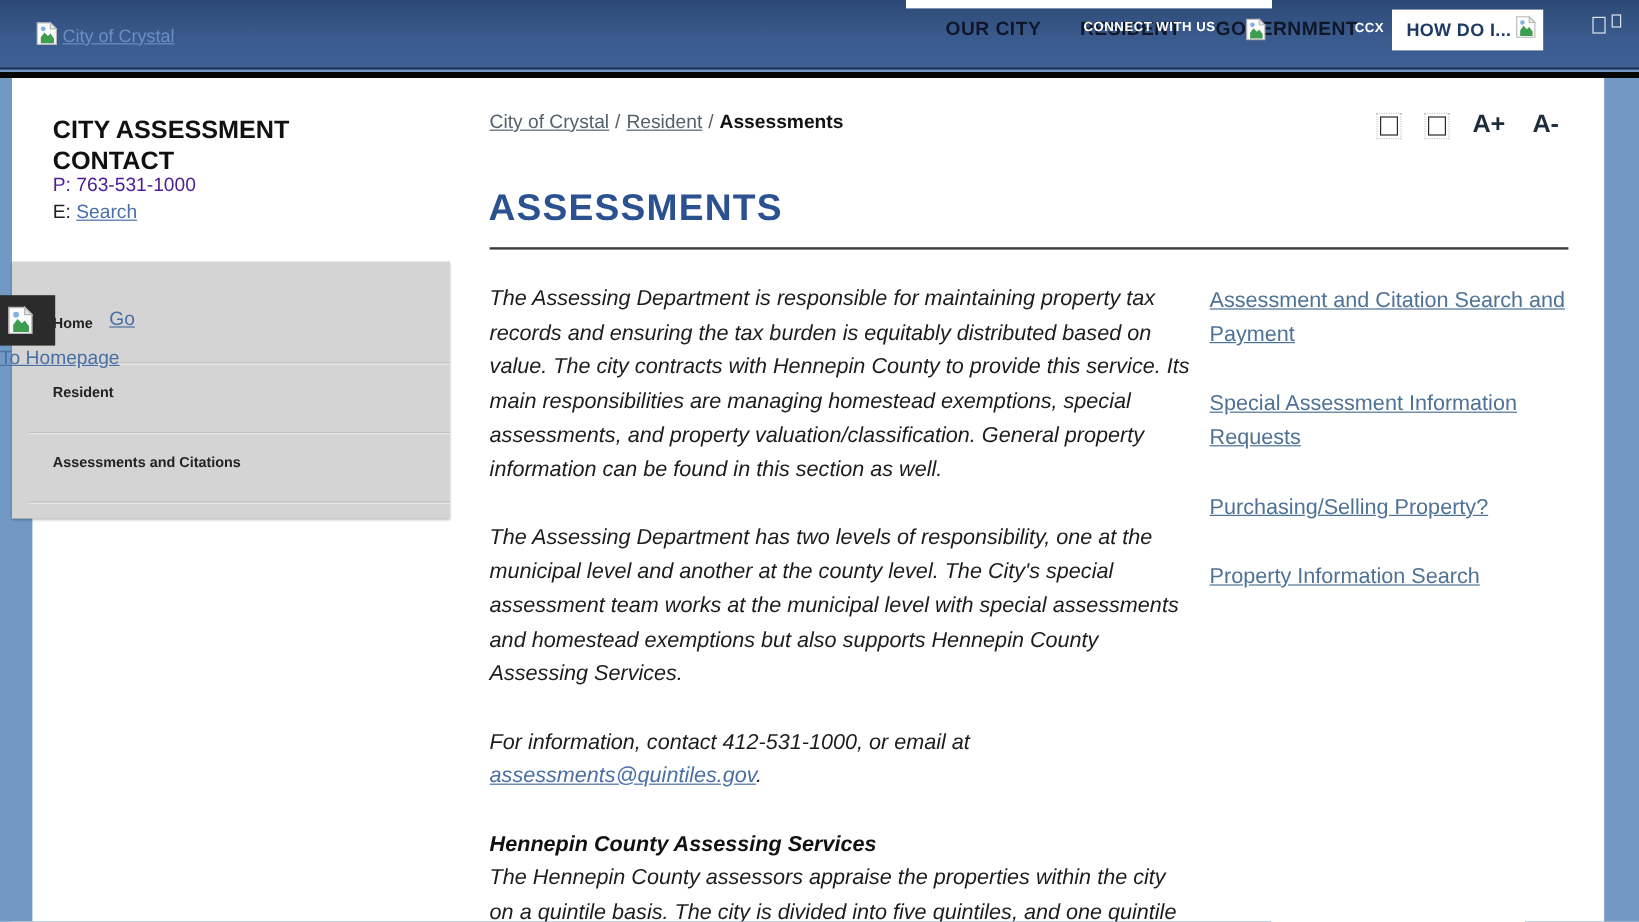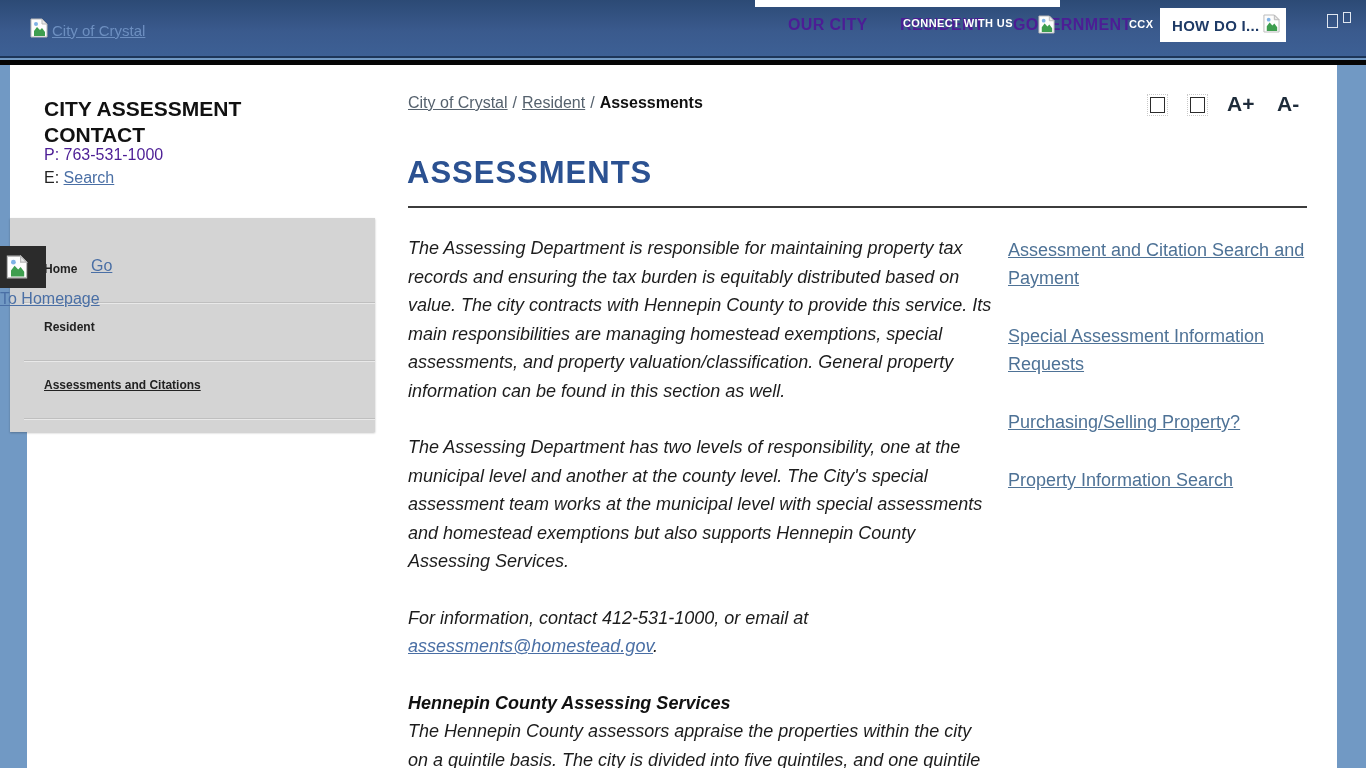--- a/index.html
+++ b/index.html
@@ -9,21 +9,21 @@
   
   .header { position:absolute; left:0; top:0; width:1366px; height:58px;
             background:linear-gradient(#2c4a75 0%, #3a5a8d 55%, #3d6095 100%);
             border-bottom:2px solid #1d3558; z-index:30; }
   .header-black-bar { position:absolute; left:0; top:60px; width:1366px; height:5px; background:#050505; z-index:30; }
   .search-strip { position:absolute; left:755px; top:0; width:305px; height:7px; background:#ffffff; z-index:31; }
 
   .logo-wrap { position:absolute; left:30px; top:18px; display:flex; align-items:center; gap:4px; z-index:32; }
   .logo-text { color:#6d8fc0; font-size:15px; text-decoration:underline; cursor:pointer; }
 
-  .nav-item { position:absolute; top:16px; color:#4c1d95; font-weight:bold; font-size:16px;
+  .nav-item { position:absolute; top:16px; color:#0f172a; font-weight:bold; font-size:16px;
               letter-spacing:.4px; cursor:pointer; z-index:32; }
   .nav-ourcity { left:788px; }
   .nav-resident { left:900px; }
   .nav-government { left:1013px; }
 
   .social-text { position:absolute; color:#ffffff; font-weight:bold; font-size:11px;
                  letter-spacing:.4px; z-index:33; cursor:pointer; }
   .connect-label { left:903px; top:17px; }
   .ccx-label { left:1129px; top:18px; }
   .nextdoor-label { left:1233px; top:18px; }
@@ -48,21 +48,21 @@
                    font-size:21px; font-weight:bold; line-height:26px; z-index:5; }
   .contact-phone { position:absolute; left:44px; top:146px; font-size:16px; color:#4c1d95; z-index:5; }
   .contact-email { position:absolute; left:44px; top:169px; font-size:16px; color:#222222; z-index:5; }
   .contact-email a, .email-link { color:#4a6fa5; text-decoration:underline; cursor:pointer; }
 
   .side-menu { position:absolute; left:10px; top:218px; width:365px; height:214px; background:#d4d4d4;
                box-shadow:0 1px 2px rgba(0,0,0,.25); z-index:4; }
   .menu-label { position:absolute; font-size:12px; font-weight:bold; color:#222222; cursor:pointer; z-index:6; }
   .menu-home { left:44px; top:262px; }
   .menu-resident { left:44px; top:320px; }
-  .menu-assessments { left:44px; top:378px;text-decoration:underline; }
+  .menu-assessments { left:44px; top:378px; }
   .menu-divider { position:absolute; left:24px; width:351px; height:0;
                   border-top:1px solid #bfbfbf; border-bottom:1px solid #e9e9e9; z-index:5; }
   .div1 { top:302px; } .div2 { top:360px; } .div3 { top:418px; }
 
   .home-widget { position:absolute; left:0; top:246px; width:118px; line-height:22px; z-index:7; }
   .home-broken-box { display:inline-block; width:46px; height:42px; background:#2b2b2b;
                      vertical-align:middle; margin-right:4px; padding:9px 0 0 6px; }
   .home-link { color:#4a6fa5; font-size:16px; text-decoration:underline; cursor:pointer;padding-left:41px; }
 
   
@@ -179,21 +179,21 @@
 <div class="tool-icon tool-email"></div>
 <div class="font-btn font-plus">A+</div>
 <div class="font-btn font-minus">A-</div>
 
 <h1 class="page-title">ASSESSMENTS</h1>
 <div class="title-rule"></div>
 
 <div class="body-col">
   <p>The Assessing Department is responsible for maintaining property tax records and ensuring the tax burden is equitably distributed based on value. The city contracts with Hennepin County to provide this service. Its main responsibilities are managing homestead exemptions, special assessments, and property valuation/classification. General property information can be found in this section as well.</p>
   <p>The Assessing Department has two levels of responsibility, one at the municipal level and another at the county level. The City's special assessment team works at the municipal level with special assessments and homestead exemptions but also supports Hennepin County Assessing Services.</p>
-  <p><span>For information, contact 412-531-1000, or email at </span><a>assessments@homestead.gov</a><span>.</span></p>
+  <p><span>For information, contact 412-531-1000, or email at </span><a>assessments@quintiles.gov</a><span>.</span></p>
   <p style="margin-bottom:0;"><span class="section-heading">Hennepin County Assessing Services</span><br><span>The Hennepin County assessors appraise the properties within the city on a quintile basis. The city is divided into five quintiles, and one quintile is reviewed each year.</span></p>
 </div>
 
 <div class="links-col">
   <a class="rel-link">Assessment and Citation Search and Payment</a>
   <a class="rel-link">Special Assessment Information Requests</a>
   <a class="rel-link">Purchasing/Selling Property?</a>
   <a class="rel-link">Property Information Search</a>
 </div>
 

